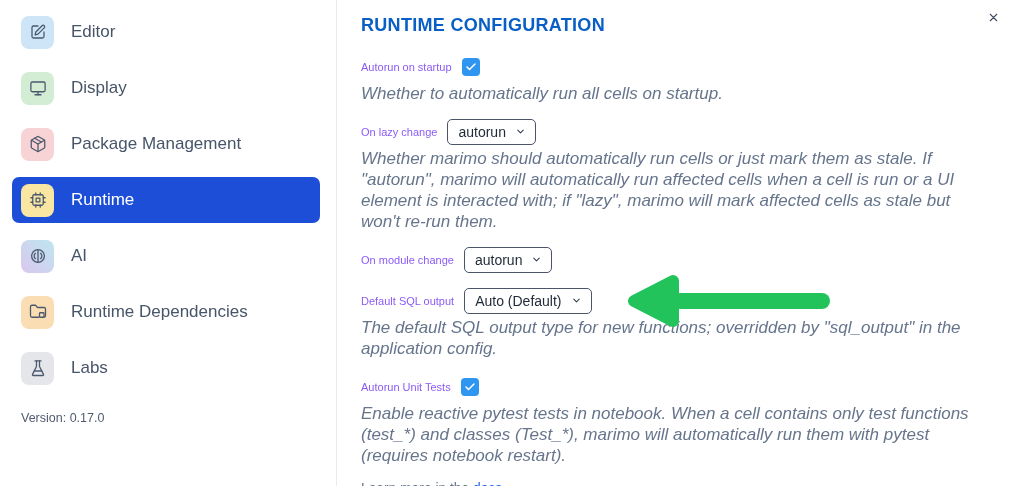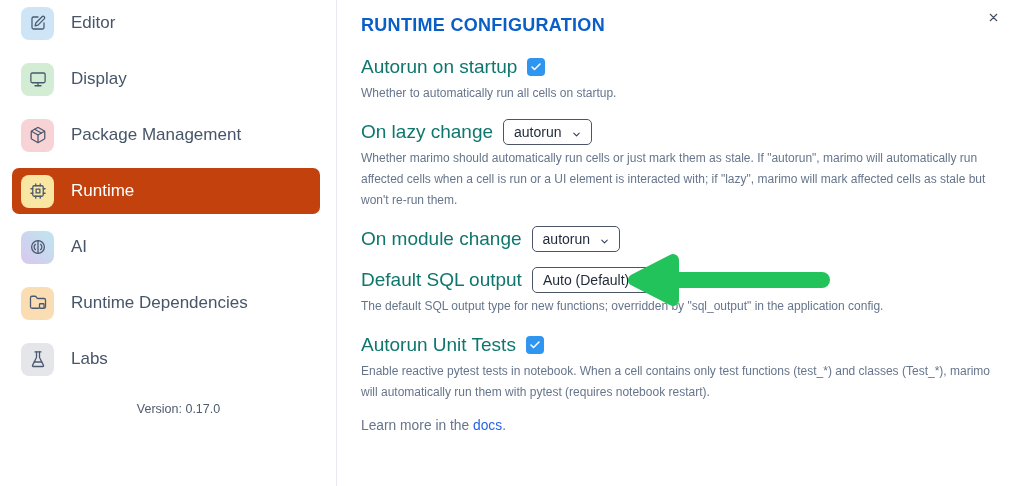--- a/index.html
+++ b/index.html
@@ -1,54 +1,54 @@
 <!DOCTYPE html>
 <html><head>
 <meta charset="utf-8">
 <style>
   * { margin:0; padding:0; box-sizing:border-box; }
   html,body { width:1014px; height:486px; overflow:hidden; background:#fff;
     font-family:"Liberation Sans", sans-serif; }
   .app { display:flex; width:1014px; height:486px; }
 
   
-  .sidebar { width:337px; flex:0 0 337px; border-right:1px solid #e9eaf1; }
+  .sidebar { width:337px; flex:0 0 337px; border-right:1px solid #e9eaf1; padding-top:9px; }
   .nav-item { height:46px; margin:0 16px 10px 12px; border-radius:7px; display:flex;
     align-items:center; padding-left:9px; gap:17px; cursor:pointer; }
   .nav-item .icon-box { width:33px; height:33px; border-radius:8px; display:flex;
     align-items:center; justify-content:center; flex:0 0 33px; }
   .nav-item .nav-label { font-size:17px; color:#475569; }
-  .nav-item.selected { background:#c2410c; }
+  .nav-item.selected { background:#1d4ed8; }
   .nav-item.selected .nav-label { color:#ffffff; }
   .icon-box svg { stroke:#4b596e; fill:none; stroke-width:1.7; stroke-linecap:round; stroke-linejoin:round; }
   .bg-editor { background:#cde5f7; }
   .bg-display { background:#d2edd3; }
   .bg-package { background:#f8d3d5; }
   .bg-runtime { background:#f9e6a3; }
   .bg-ai { background:linear-gradient(to bottom left,#bde6ef,#dac7ee); }
   .bg-deps { background:#fbddb3; }
   .bg-labs { background:#e5e6ea; }
   .meta { margin:20px 0 0 21px; font-size:12.5px; color:#4f5b6e; }
-  .meta div { margin-bottom:9px;text-align:center; }
+  .meta div { margin-bottom:9px; }
 
   
   .main { flex:1; padding:15px 24px 0 24px; position:relative; }
   .close-btn { position:absolute; top:9px; right:13px; width:16px; height:16px; cursor:pointer;
     display:flex; align-items:center; justify-content:center; }
   .close-btn svg { stroke:#3f4b5f; stroke-width:2; stroke-linecap:round; }
   h1.cfg-title { font-size:18px; font-weight:bold; color:#0a5fc7; letter-spacing:.3px;
     line-height:20px; margin-bottom:19px; }
   .setting { margin-bottom:15px; max-width:633px; }
   .row { display:flex; align-items:center; height:26px; gap:10px; position:relative; }
-  .setting-label { font-size:19px; color:#0f766e; }
-  .desc { font-size:12px; line-height:21px; color:#66758c; margin-top:3px; }
+  .setting-label { font-size:11px; color:#8b5cf6; }
+  .desc { font-size:17px; line-height:21px; color:#66758c; margin-top:3px;font-style:italic; }
   .checkbox { width:18px; height:18px; border-radius:4px; background:#2e96f0; display:flex;
     align-items:center; justify-content:center; cursor:pointer; }
   .checkbox svg { stroke:#fff; stroke-width:3; fill:none; stroke-linecap:round; stroke-linejoin:round; }
-  .select { display:inline-flex; align-items:flex-end; gap:9px; border:1px solid #4a5568;
+  .select { display:inline-flex; align-items:center; gap:9px; border:1px solid #4a5568;
     border-radius:5px; background:#fff; padding:3px 9px 4px 10px; font-size:14px; color:#1f2937;
     cursor:pointer; height:26px; }
   .select svg { stroke:#2f3a4c; stroke-width:2.2; fill:none; stroke-linecap:round; stroke-linejoin:round; }
   .arrow-annotation { position:absolute; left:266px; top:-14px; width:210px; height:54px; pointer-events:none; }
   .link { color:#2563eb; cursor:pointer; }
   .footer-note { font-size:13.8px; color:#66758c; margin-top:1px; }
 </style>
 </head>
 <body>
 

